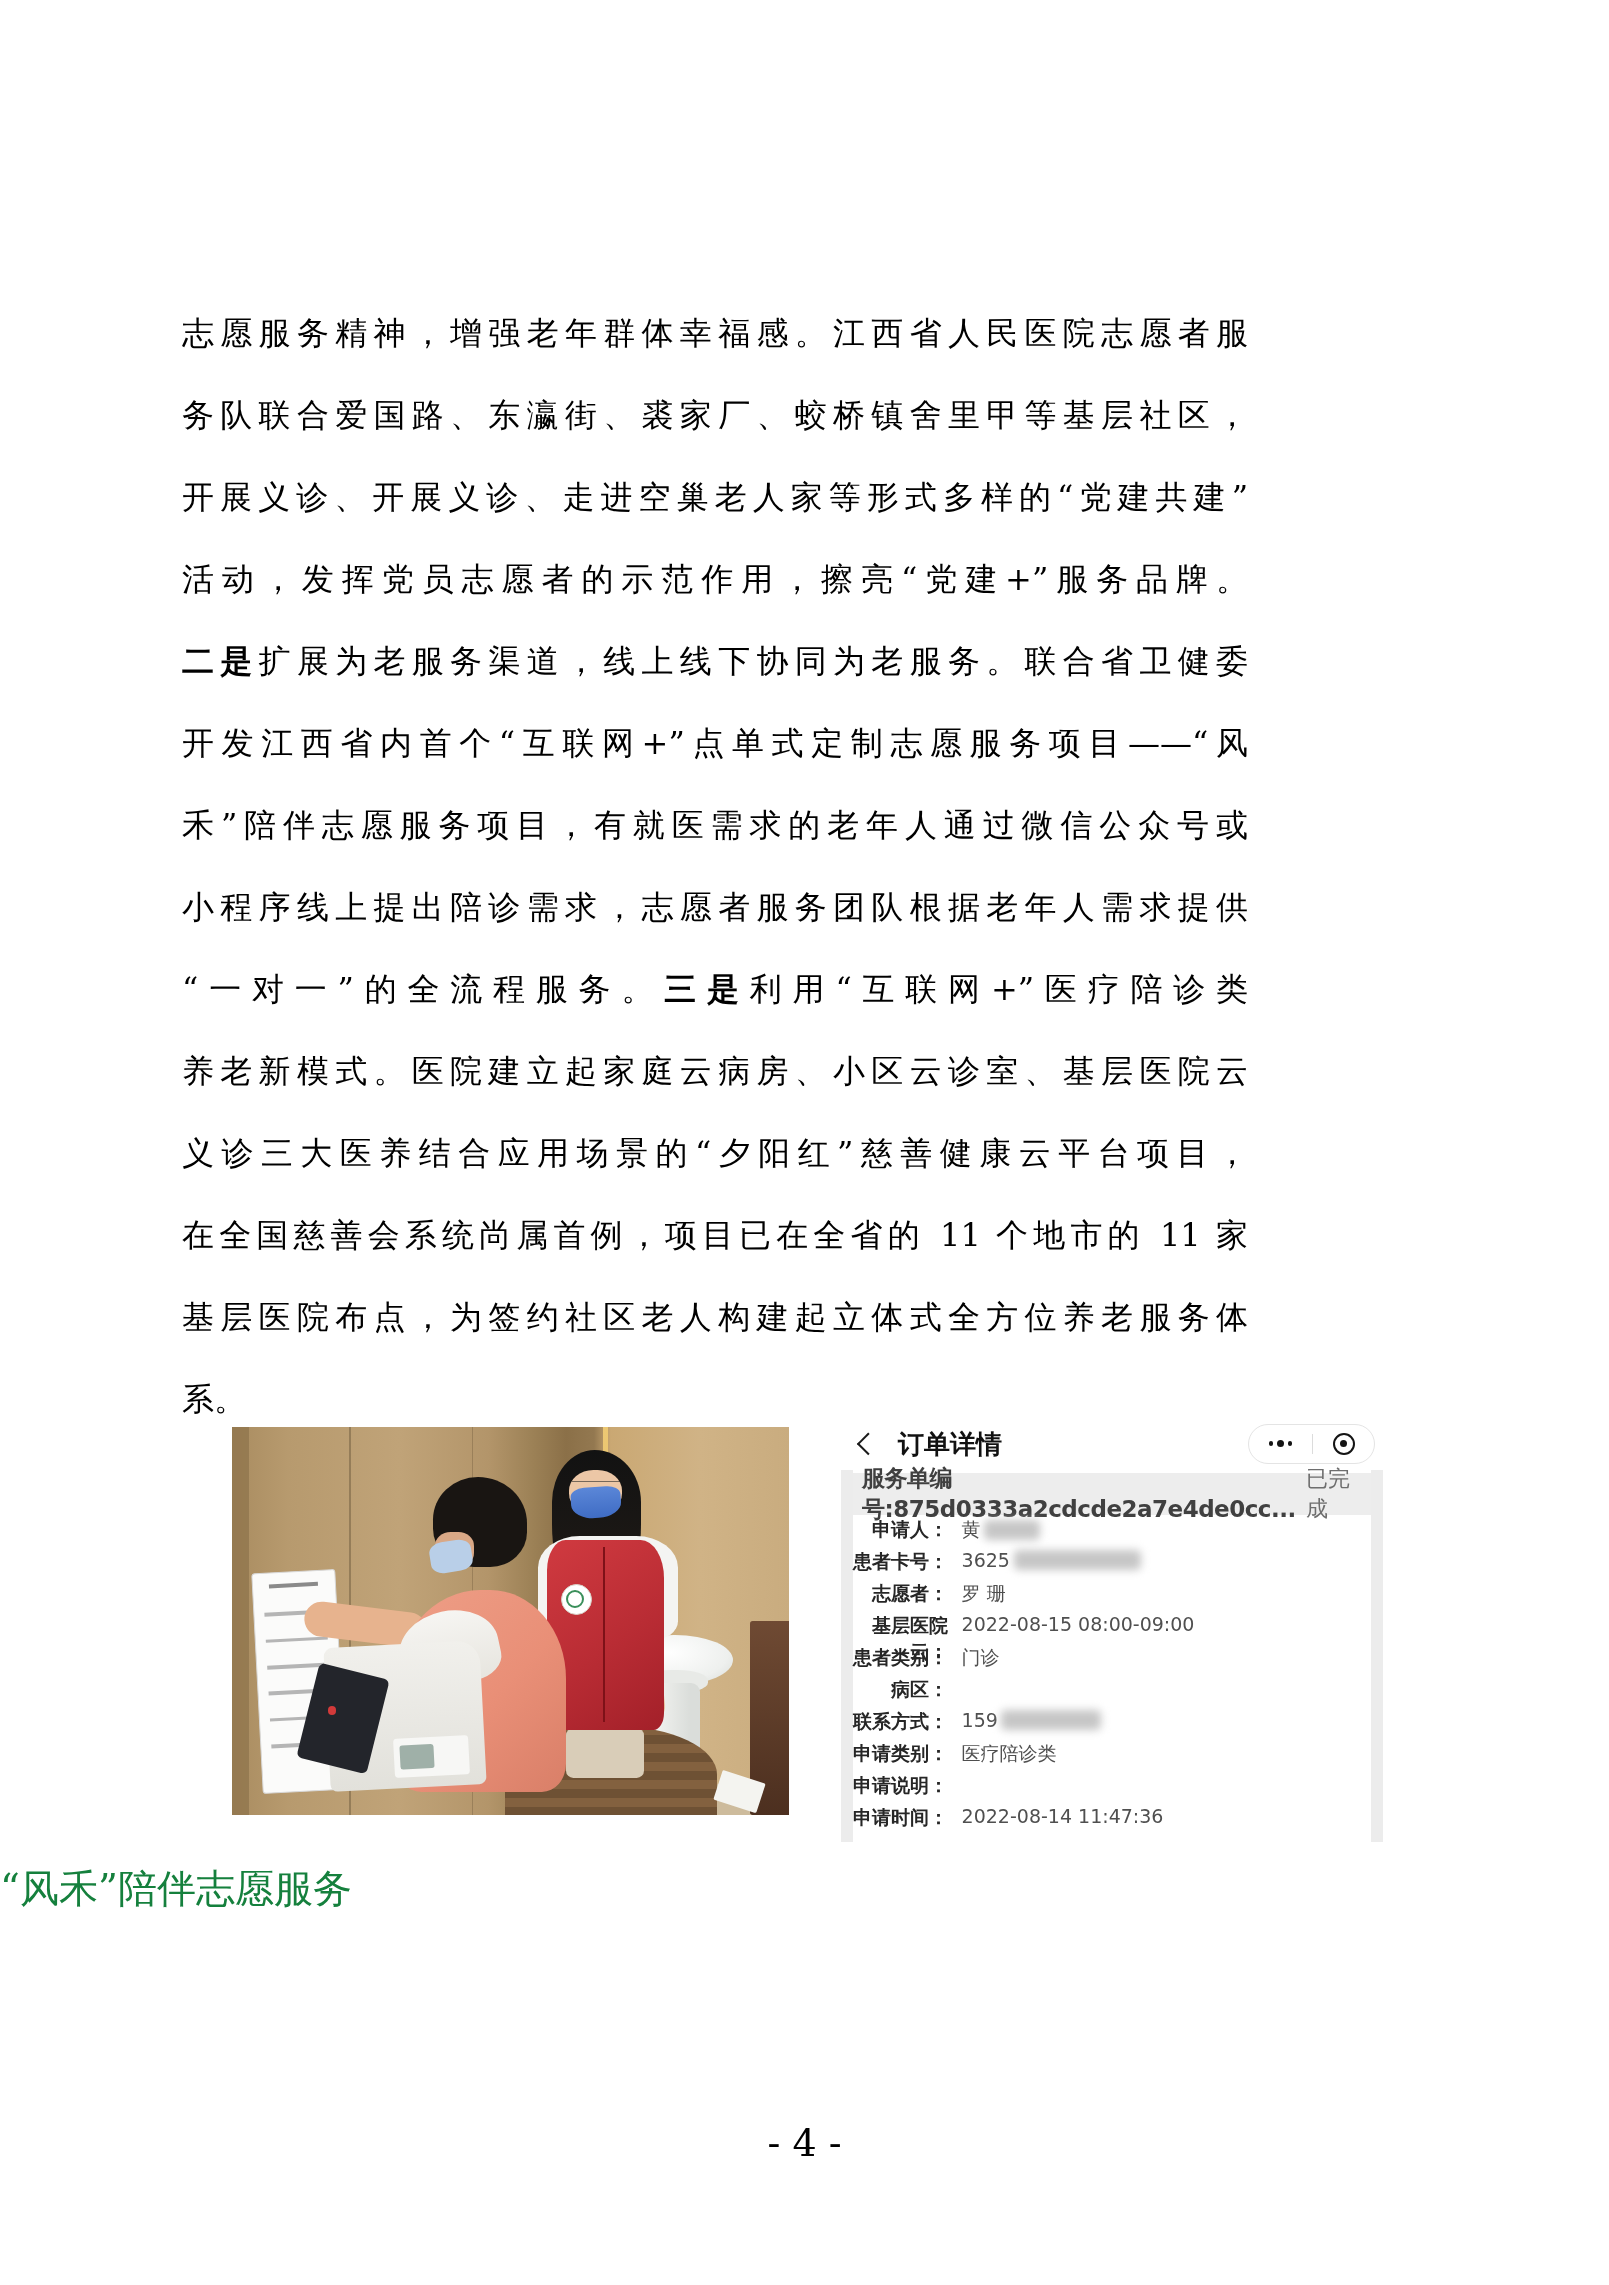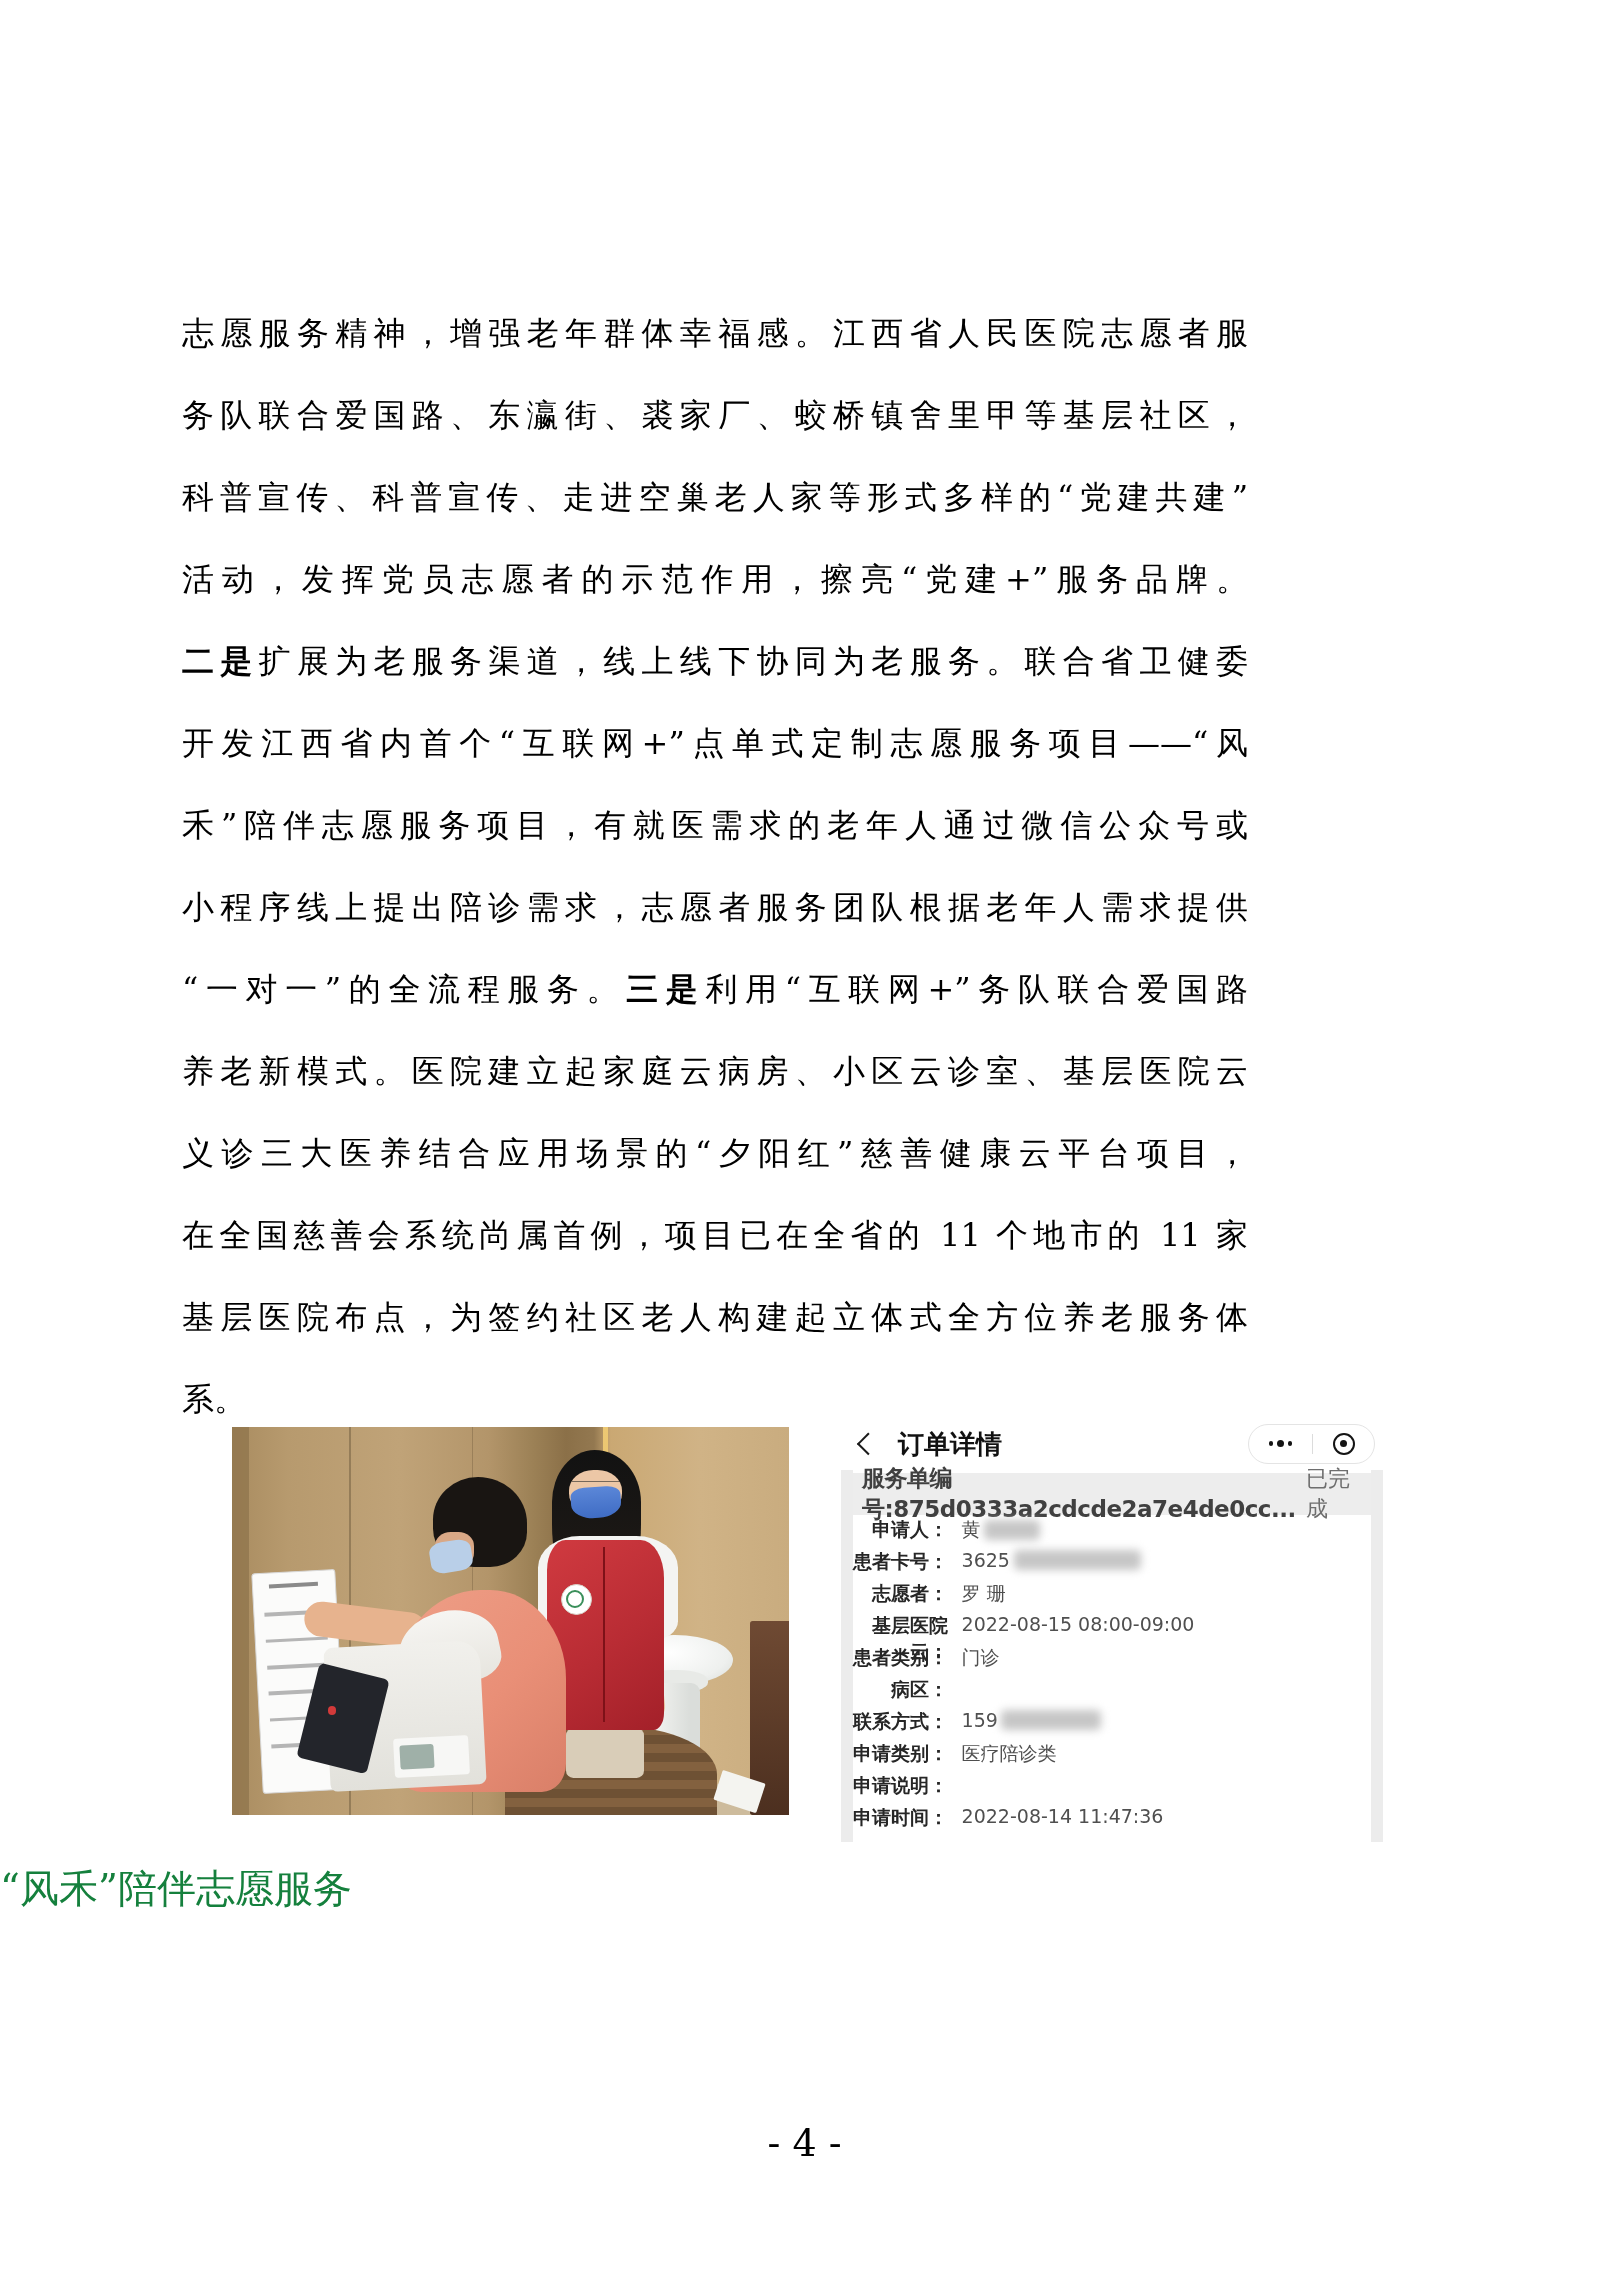--- a/index.html
+++ b/index.html
@@ -93,27 +93,27 @@
   .pageno { position:absolute; left:0; top:2121px; width:1609px; text-align:center; font-size:38px; color:#000; }
 </style>
 </head>
 <body>
 
 <div class="page">
 
   <div class="para" id="para">
       <div class="line"><span>志愿服务精神，增强老年群体幸福感。江西省人民医院志愿者服</span></div>
       <div class="line"><span>务队联合爱国路、东瀛街、裘家厂、蛟桥镇舍里甲等基层社区，</span></div>
-      <div class="line"><span>科普宣传、科普宣传、走进空巢老人家等形式多样的“党建共建”</span></div>
+      <div class="line"><span>开展义诊、开展义诊、走进空巢老人家等形式多样的“党建共建”</span></div>
       <div class="line"><span>活动，发挥党员志愿者的示范作用，擦亮“党建+”服务品牌。</span></div>
       <div class="line"><span class="seg-bold">二是</span><span>扩展为老服务渠道，线上线下协同为老服务。联合省卫健委</span></div>
       <div class="line"><span>开发江西省内首个“互联网+”点单式定制志愿服务项目——“风</span></div>
       <div class="line"><span>禾”陪伴志愿服务项目，有就医需求的老年人通过微信公众号或</span></div>
       <div class="line"><span>小程序线上提出陪诊需求，志愿者服务团队根据老年人需求提供</span></div>
-      <div class="line"><span>“一对一”的全流程服务。</span><span class="seg-bold">三是</span><span>利用“互联网+”务队联合爱国路</span></div>
+      <div class="line"><span>“一对一”的全流程服务。</span><span class="seg-bold">三是</span><span>利用“互联网+”医疗陪诊类</span></div>
       <div class="line"><span>养老新模式。医院建立起家庭云病房、小区云诊室、基层医院云</span></div>
       <div class="line"><span>义诊三大医养结合应用场景的“夕阳红”慈善健康云平台项目，</span></div>
       <div class="line"><span>在全国慈善会系统尚属首例，项目已在全省的 11 个地市的 11 家</span></div>
       <div class="line"><span>基层医院布点，为签约社区老人构建起立体式全方位养老服务体</span></div>
       <div class="line last"><span>系。</span></div>
     </div>
 
   <div class="photo">
     <div class="wall"></div>
     <div class="wall-edge"></div>

